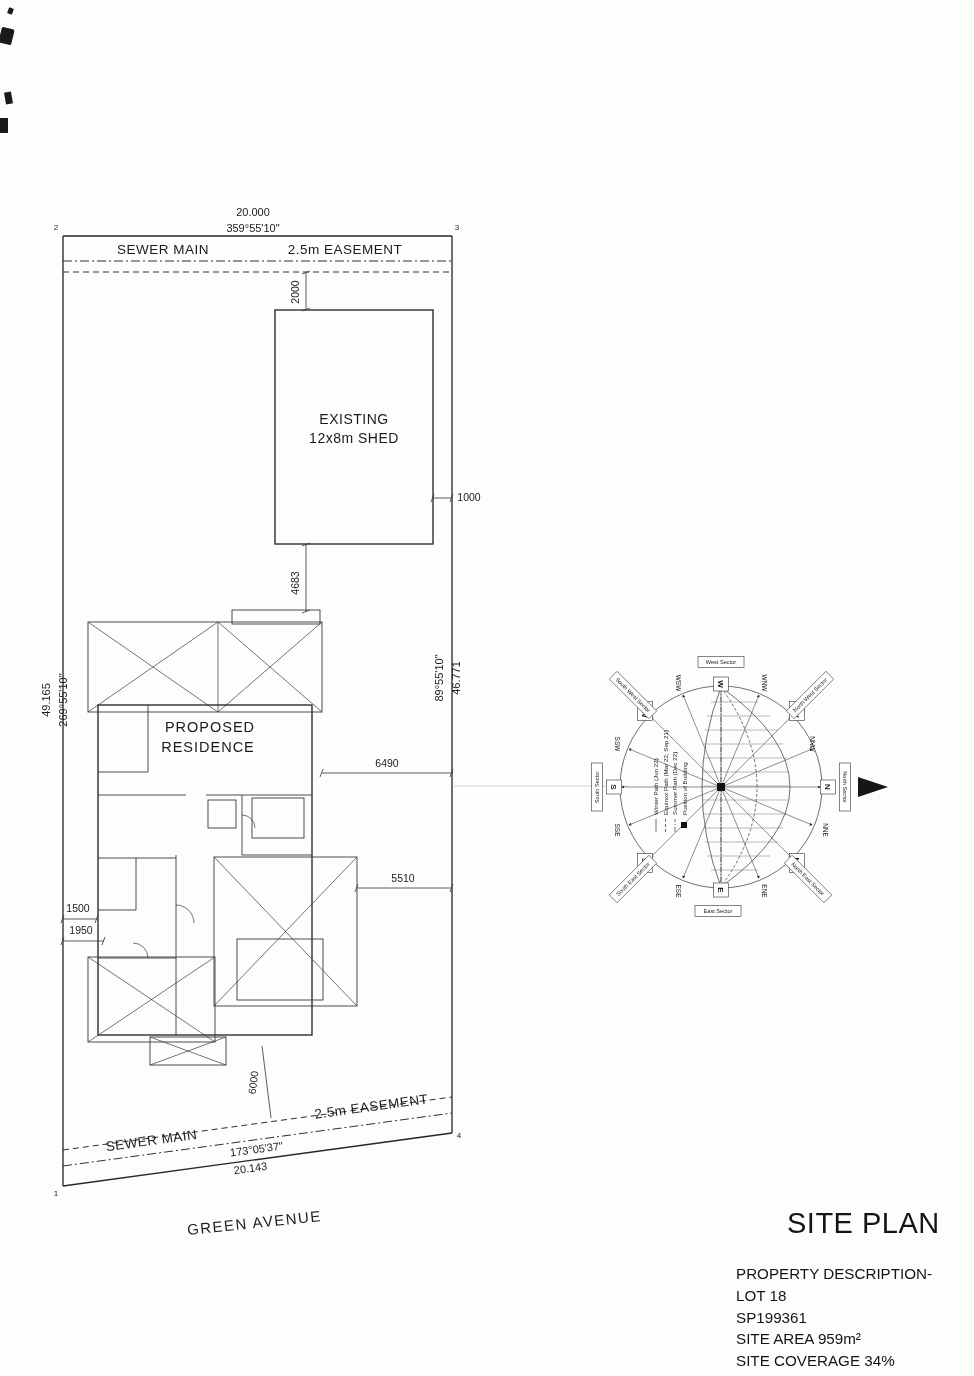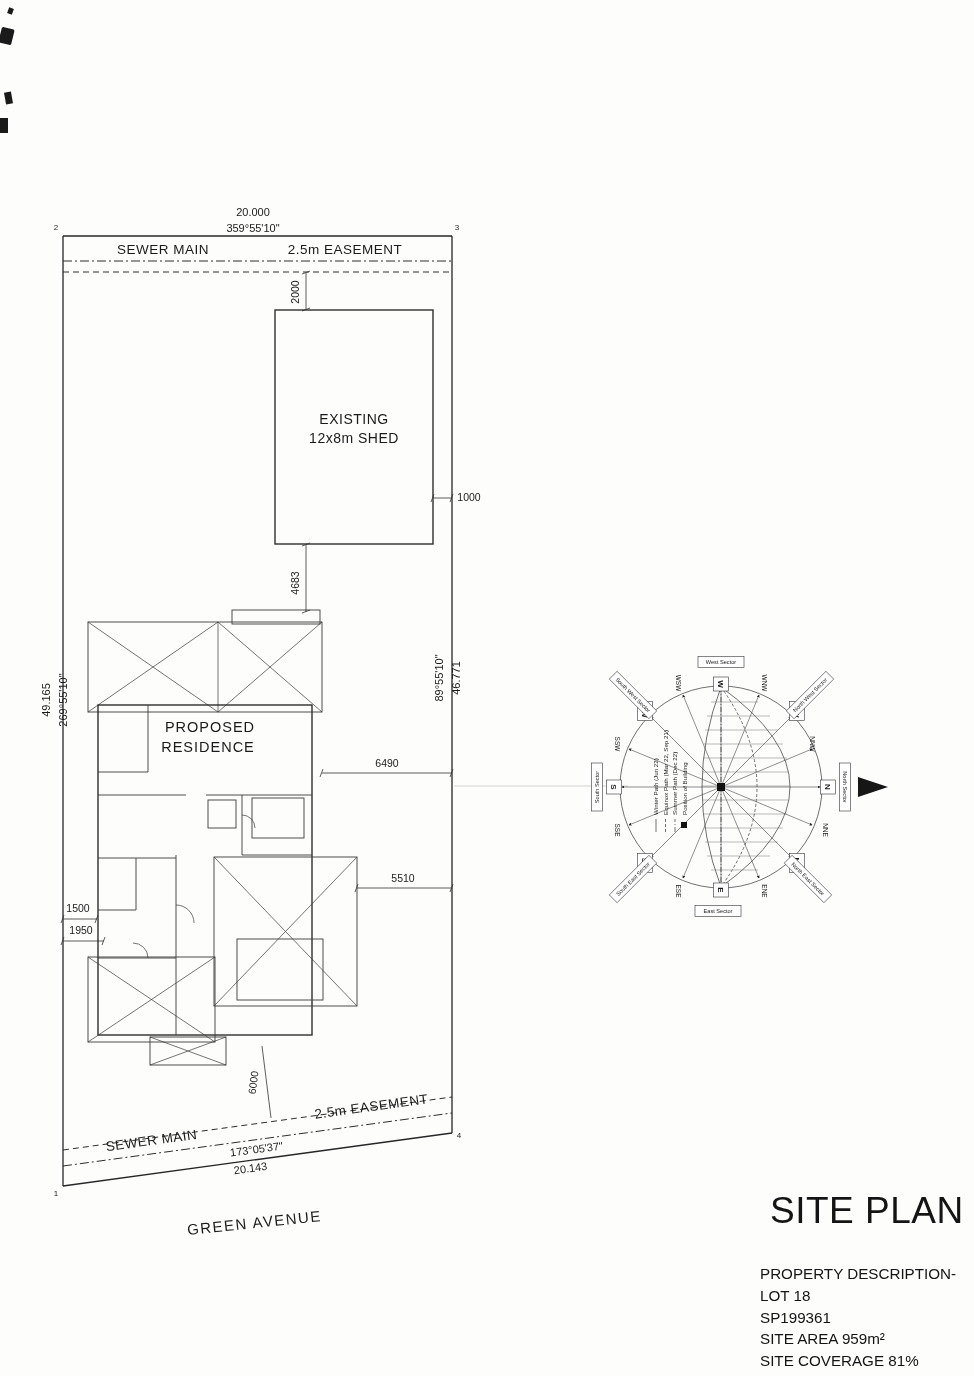--- a/index.html
+++ b/index.html
@@ -23,22 +23,22 @@
   .big {font-size:13.5px;letter-spacing:.5px;text-anchor:middle;}
   .shedtxt{font-size:14px;letter-spacing:.5px;text-anchor:middle;}
   .res {font-size:14.5px;letter-spacing:1px;text-anchor:middle;}
   .street{font-size:15px;letter-spacing:1.5px;text-anchor:middle;}
   .cnr {font-size:8px;text-anchor:middle;}
   .cp  {font-size:6.5px;text-anchor:middle;}
   .cp1 {font-size:8px;text-anchor:middle;font-weight:bold;}
   .sector{font-size:5.6px;text-anchor:middle;}
   .leg {font-size:6.2px;}
   .title-block{position:absolute;left:770px;top:1190px;}
-  .title-block h1{margin:0;font-size:37px;font-weight:normal;letter-spacing:.5px;color:#141414;}
-  .prop-block{position:absolute;left:760px;top:1263px;font-size:15.2px;line-height:21.8px;color:#141414;}
+  .title-block h1{margin:17px;font-size:29px;font-weight:normal;letter-spacing:.5px;color:#141414;}
+  .prop-block{position:absolute;left:736px;top:1263px;font-size:15.2px;line-height:21.8px;color:#141414;}
   .artifact{position:absolute;background:#1a1a1a;}
 </style>
 </head>
 <body>
 
 
 
 
 <div class="artifact" style="left:8px;top:8px;width:5px;height:6px;transform:rotate(20deg);"></div>
 <div class="artifact" style="left:0;top:28px;width:13px;height:16px;border-radius:2px;transform:rotate(14deg);"></div>
@@ -365,17 +365,17 @@
 
 
 <div class="title-block">
   <h1>SITE PLAN</h1>
 </div>
 <div class="prop-block">
   <div>PROPERTY DESCRIPTION-</div>
   <div>LOT 18</div>
   <div>SP199361</div>
   <div>SITE AREA 959m²</div>
-  <div>SITE COVERAGE 81%</div>
+  <div>SITE COVERAGE 34%</div>
 </div>
 
 
 
 
 </body></html>

